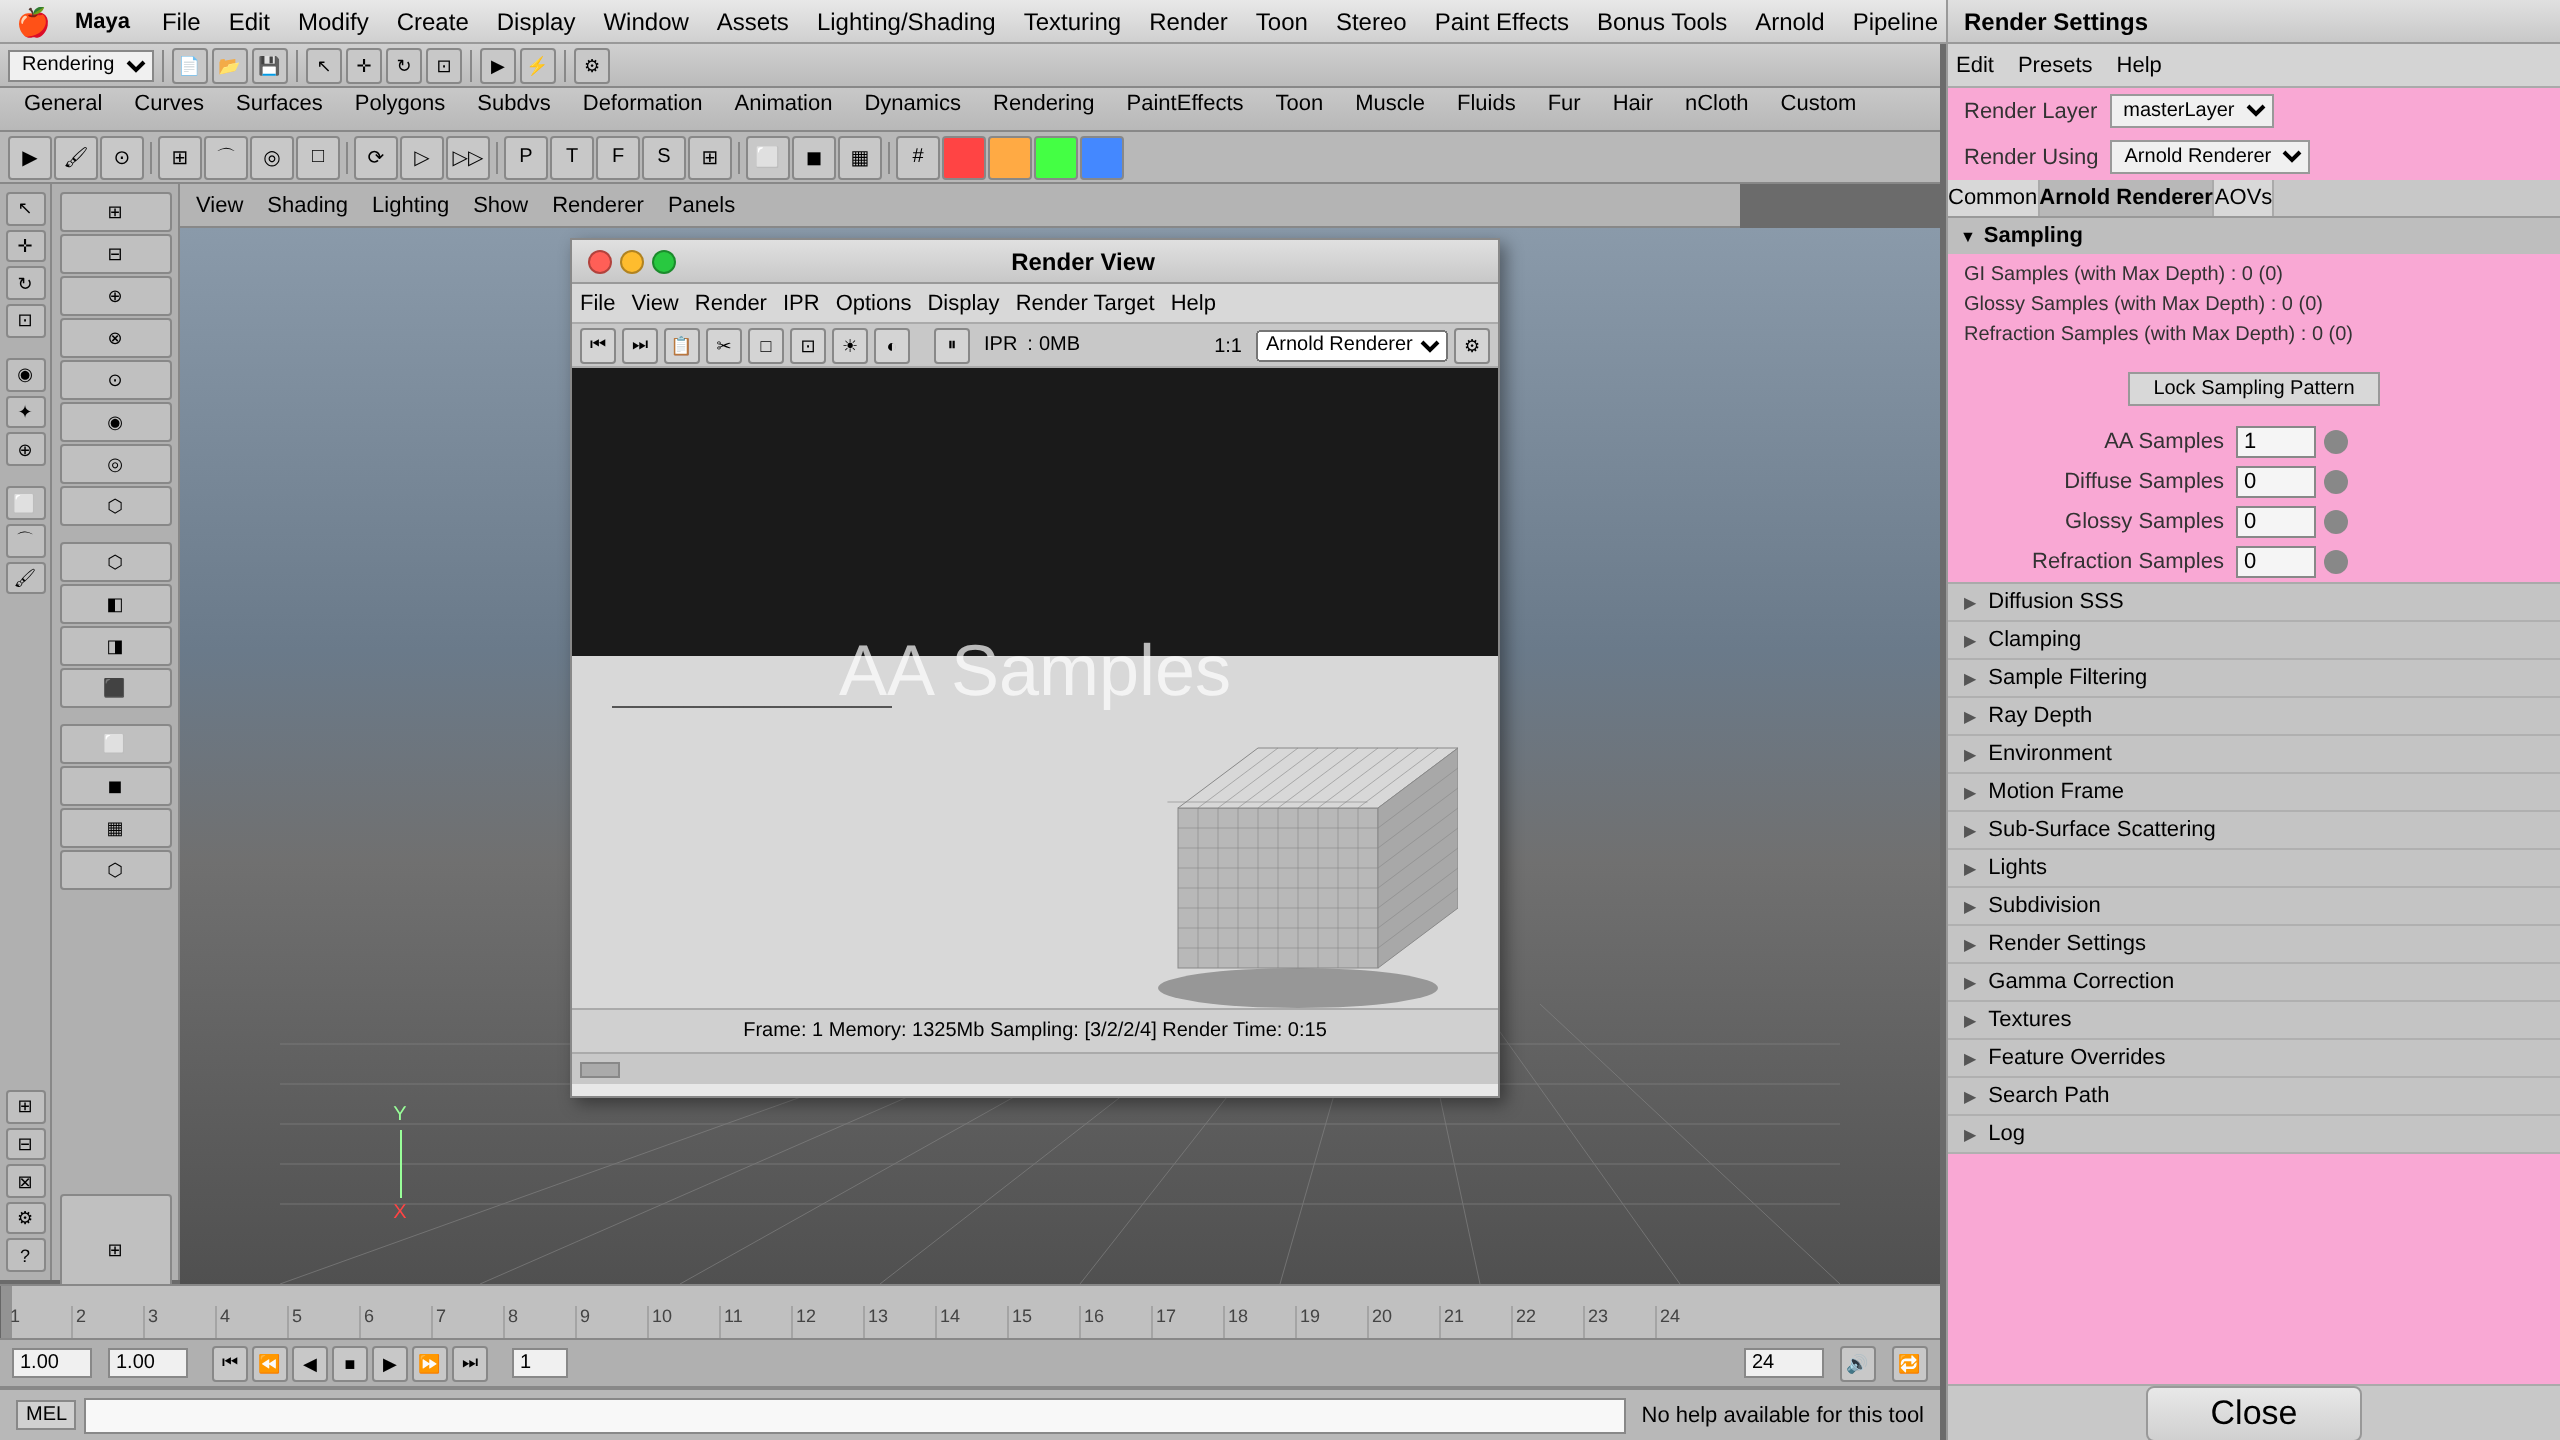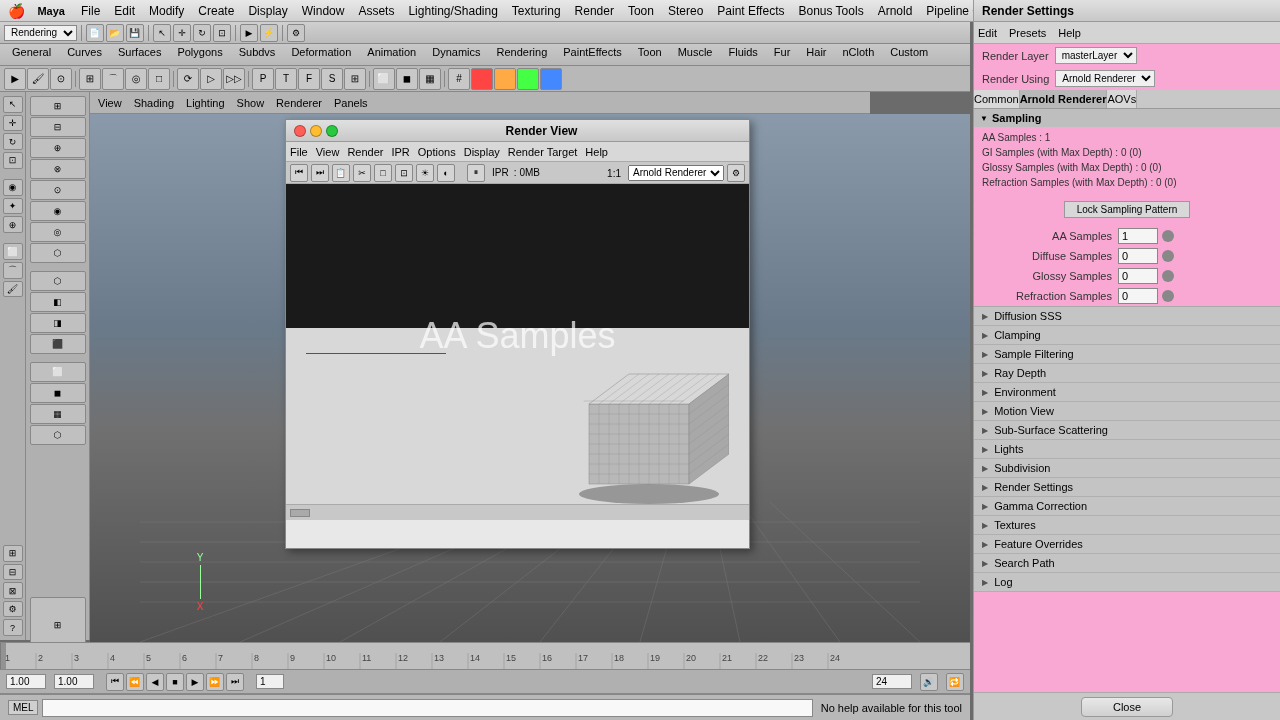--- a/index.html
+++ b/index.html
@@ -33,21 +33,21 @@
 
     .rs-param-row { display: flex; align-items: center; padding: 2px 8px; font-size: 11px; }
     .rs-param-label { width: 130px; text-align: right; margin-right: 6px; color: #333; }
     .rs-param-input { width: 40px; border: 1px solid #888; background: #f5f5f5; padding: 1px 3px; font-size: 11px; }
     .rs-param-dot { width: 12px; height: 12px; background: #888; border-radius: 50%; margin-left: 4px; }
 
     .rs-collapse-row { display: flex; align-items: center; padding: 3px 8px; font-size: 11px; cursor: pointer; background: #c4c4c4; border-bottom: 1px solid #b0b0b0; }
     .rs-collapse-row .tri { margin-right: 6px; font-size: 8px; color: #555; }
 
     #close-btn-row { position: absolute; bottom: 0; left: 0; width: 100%; height: 28px; background: #c8c8c8; border-top: 1px solid #aaa; display: flex; align-items: center; justify-content: center; }
-    #close-btn { padding: 3px 31px; background: linear-gradient(to bottom, #e8e8e8, #d0d0d0); border: 1px solid #999; border-radius: 4px; font-size: 11px; cursor: pointer; }
+    #close-btn { padding: 3px 31px; background: linear-gradient(to bottom, #e8e8e8, #d0d0d0); border: 1px solid #999; border-radius: 4px; font-size: 17px; cursor: pointer; }
 
     
     #toolbar1 { position: absolute; left: 0; top: 22px; width: 970px; height: 22px; background: linear-gradient(to bottom, #d0d0d0, #bbbbbb); display: flex; align-items: center; padding: 0 4px; gap: 2px; border-bottom: 1px solid #888; }
     .tb-btn { width: 18px; height: 18px; background: #c8c8c8; border: 1px solid #888; border-radius: 2px; display: flex; align-items: center; justify-content: center; font-size: 9px; cursor: pointer; }
     .tb-sep { width: 1px; height: 16px; background: #888; margin: 0 2px; }
     .tb-select { font-size: 10px; background: #f0f0f0; border: 1px solid #888; height: 16px; padding: 0 2px; }
 
     
     #menu-tabs { position: absolute; left: 0; top: 44px; width: 970px; height: 22px; background: linear-gradient(to bottom, #c8c8c8, #b8b8b8); display: flex; padding: 0 4px; border-bottom: 1px solid #888; }
     .menu-tab { padding: 2px 8px; font-size: 11px; cursor: pointer; }
@@ -377,20 +377,23 @@
           <line x1="160" y1="130" x2="200" y2="100" stroke="#888" stroke-width="0.3"></line>
         </svg>
 
         <div style="position:absolute;top:25px;left:20px;width:140px;height:1px;background:#555;display:flex;align-items:center">
           <div style="width:100%;height:1px;background:#555;border-top:1px dashed #555"></div>
         </div>
       </div>
 
       <div id="rv-aa-text">AA Samples</div>
     </div>
+    <div id="rv-status">
+      <span>Frame: 1   Memory: 1325Mb   Sampling: [3/2/2/4]   Render Time: 0:15</span>
+    </div>
     <div id="rv-scrollbar">
       <div style="width:20px;height:8px;background:#aaa;border:1px solid #888"></div>
     </div>
   </div>
 
   <div style="position:absolute;bottom:30px;left:100px;width:20px;height:60px;display:flex;flex-direction:column;align-items:center;gap:2px">
     <div style="color:#99ff99;font-size:10px">Y</div>
     <div style="width:1px;height:40px;background:#99ff99"></div>
     <div style="color:#ff4444;font-size:10px">X</div>
   </div>
@@ -423,21 +426,20 @@
     <div class="rs-tab">AOVs</div>
   </div>
   <div id="rs-body">
 
     <div class="rs-section">
       <div class="rs-section-header">
         <span class="triangle">▼</span>
         <span>Sampling</span>
       </div>
       <div class="rs-info">
-        <div>AA Samples : 1</div>
         <div>GI Samples (with Max Depth) : 0 (0)</div>
         <div>Glossy Samples (with Max Depth) : 0 (0)</div>
         <div>Refraction Samples (with Max Depth) : 0 (0)</div>
       </div>
       <div style="text-align:center;padding:4px">
         <button class="rs-lock-btn">Lock Sampling Pattern</button>
       </div>
 
       <div class="rs-param-row">
         <span class="rs-param-label">AA Samples</span>
@@ -479,21 +481,21 @@
     <div class="rs-collapse-row">
       <span class="tri">▶</span>
       <span>Ray Depth</span>
     </div>
     <div class="rs-collapse-row">
       <span class="tri">▶</span>
       <span>Environment</span>
     </div>
     <div class="rs-collapse-row">
       <span class="tri">▶</span>
-      <span>Motion View</span>
+      <span>Motion Frame</span>
     </div>
     <div class="rs-collapse-row">
       <span class="tri">▶</span>
       <span>Sub-Surface Scattering</span>
     </div>
     <div class="rs-collapse-row">
       <span class="tri">▶</span>
       <span>Lights</span>
     </div>
     <div class="rs-collapse-row">

